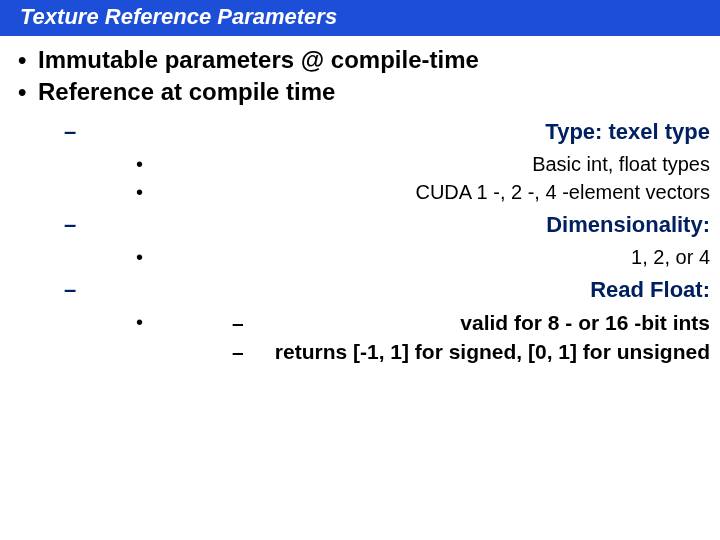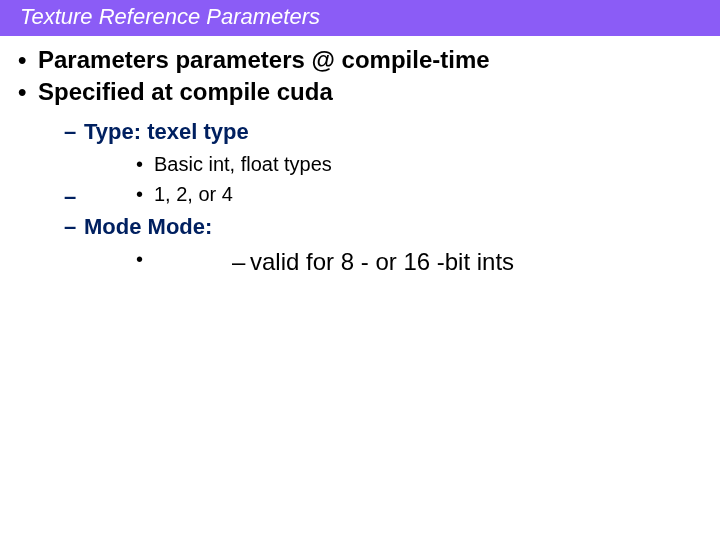--- a/index.html
+++ b/index.html
@@ -4,23 +4,23 @@
 <style>
   * { margin: 0; padding: 0; box-sizing: border-box; }
   body {
     width: 720px;
     height: 540px;
     background: #ffffff;
     font-family: Arial, Helvetica, sans-serif;
     overflow: hidden;
   }
   .title-bar {
-    background: #8b5cf6;
+    background: #1d4ed8;
     color: #ffffff;
-    font-weight: normal;
+    font-weight: bold;
     font-size: 22px;
     padding: 4px 20px 6px 20px;
     font-style: italic;
   }
   .content {
     padding: 8px 10px 0 10px;
     color: #000000;
   }
   ul { list-style: none; }
   .level1 > li {
@@ -40,20 +40,21 @@
     margin-top: 6px;
   }
   .level2 > li {
     font-size: 22px;
     font-weight: bold;
     color: #002060;
     padding-left: 46px;
     position: relative;
     line-height: 1.5;
     margin-top: 2px;
+    text-align: right;
   }
   .level2 > li::before {
     content: "–";
     position: absolute;
     left: 26px;
     top: 0;
   }
   .level3 {
     margin-top: 2px;
   }
@@ -68,62 +69,65 @@
   .level3 > li::before {
     content: "•";
     position: absolute;
     left: 52px;
     top: 0;
   }
   .level4 {
     margin-top: 0;
   }
   .level4 > li {
-    font-size: 24px;
-    font-weight: normal;
+    font-size: 21px;
+    font-weight: bold;
     color: #000000;
     padding-left: 96px;
     position: relative;
     line-height: 1.4;
   }
   .level4 > li::before {
     content: "–";
     position: absolute;
     left: 78px;
     top: 0;
   }
 </style>
 </head>
 <body>
 
 <div class="title-bar">Texture Reference Parameters</div>
 
 <div class="content">
   <ul class="level1">
-    <li>Parameters parameters @ compile-time</li>
+    <li>Immutable parameters @ compile-time</li>
     <li>
-      <span>Specified at compile cuda</span>
+      <span>Reference at compile time</span>
       <ul class="level2">
         <li>
           <span>Type: texel type</span>
           <ul class="level3">
             <li>Basic int, float types</li>
+            <li>CUDA 1 -, 2 -, 4 -element vectors</li>
           </ul>
         </li>
         <li>
+          <span>Dimensionality:</span>
           <ul class="level3">
             <li>1, 2, or 4</li>
           </ul>
         </li>
         <li>
-          <span>Mode Mode:</span>
+          <span>Read Float:</span>
           <ul class="level3">
             <li>
               <ul class="level4">
                 <li>valid for 8 - or 16 -bit ints</li>
+                <li>returns [-1, 1] for signed, [0, 1] for unsigned</li>
               </ul>
             </li>
           </ul>
         </li>
       </ul>
     </li>
   </ul>
 </div>
 
 </body></html>

